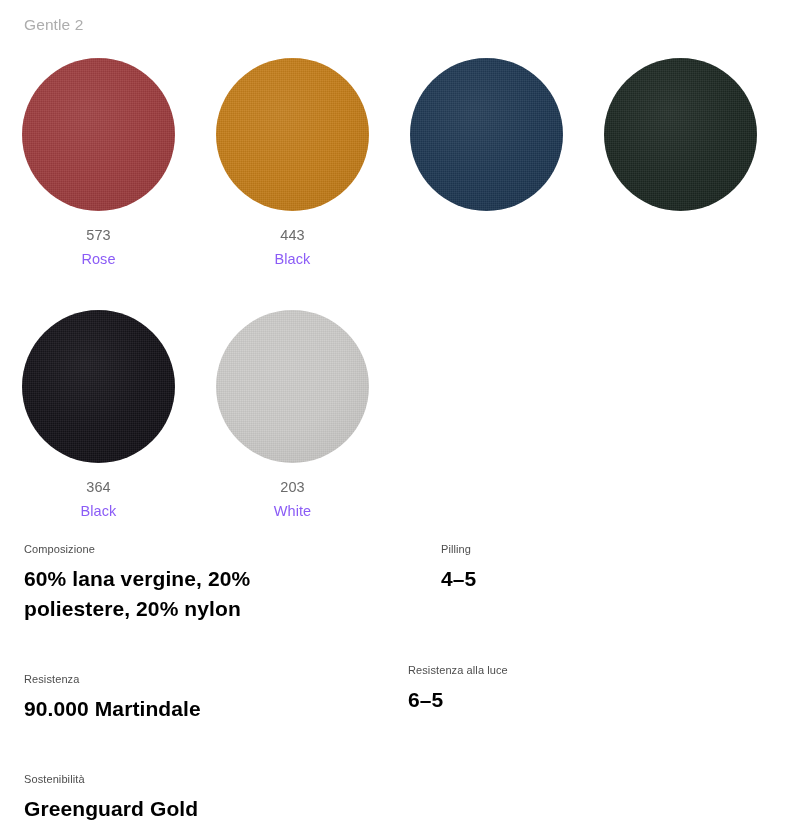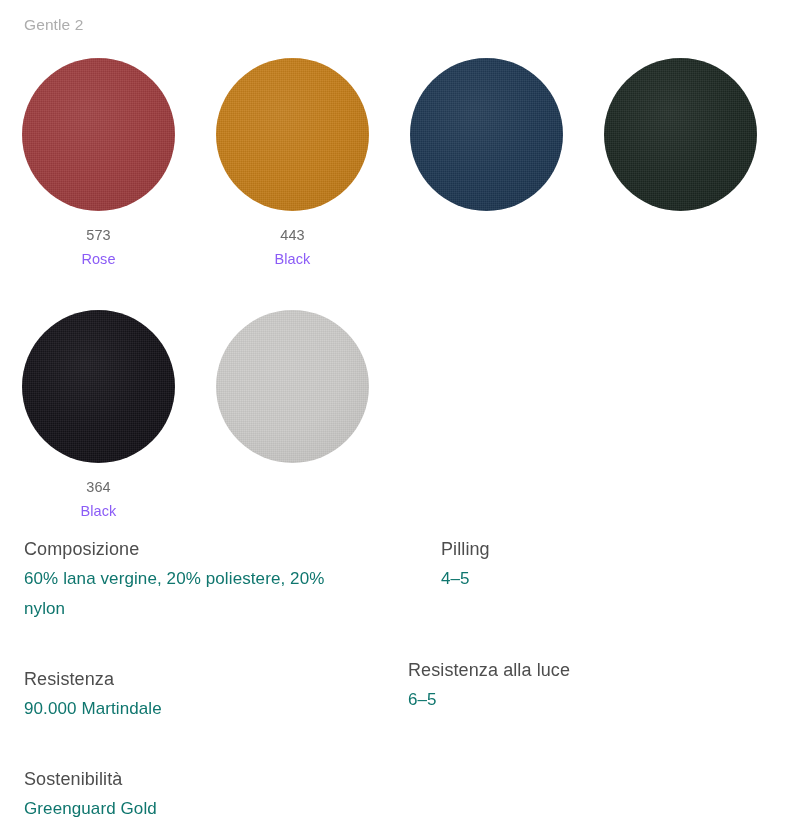--- a/index.html
+++ b/index.html
@@ -137,31 +137,31 @@
 
   .spec-block {
     margin-bottom: 40px;
   }
 
   .spec-block:last-child { margin-bottom: 0; }
 
   .spec-block.spacer-tall { min-height: 121px; margin-bottom: 0; margin-left: 33px; }
 
   .spec-label {
-    font-size: 18px;
+    font-size: 11px;
     font-weight: 400;
     color: #4d4d4d;
     line-height: 30px;
     letter-spacing: 0.1px;
   }
 
   .spec-value {
-    font-size: 17px;
-    font-weight: 400;
-    color: #0f766e;
+    font-size: 21px;
+    font-weight: 700;
+    color: #000000;
     line-height: 30px;
     letter-spacing: 0.1px;
     max-width: 330px;
   }
 </style>
 </head>
 <body>
 
 <div class="page">
 
@@ -198,20 +198,24 @@
     <div class="swatch-cell">
       <div class="swatch-disc" style="background-color: rgb(18, 16, 22);"></div>
       <div class="swatch-labels">
         <div class="swatch-code">364</div>
         <div class="swatch-name">Black</div>
       </div>
     </div>
 
     <div class="swatch-cell">
       <div class="swatch-disc" style="background-color: rgb(204, 203, 201);"></div>
+      <div class="swatch-labels">
+        <div class="swatch-code">203</div>
+        <div class="swatch-name">White</div>
+      </div>
     </div>
 
   </div>
 
   <div class="specs">
 
     <div class="spec-col">
 
       <div class="spec-block">
         <div class="spec-label">Composizione</div>

